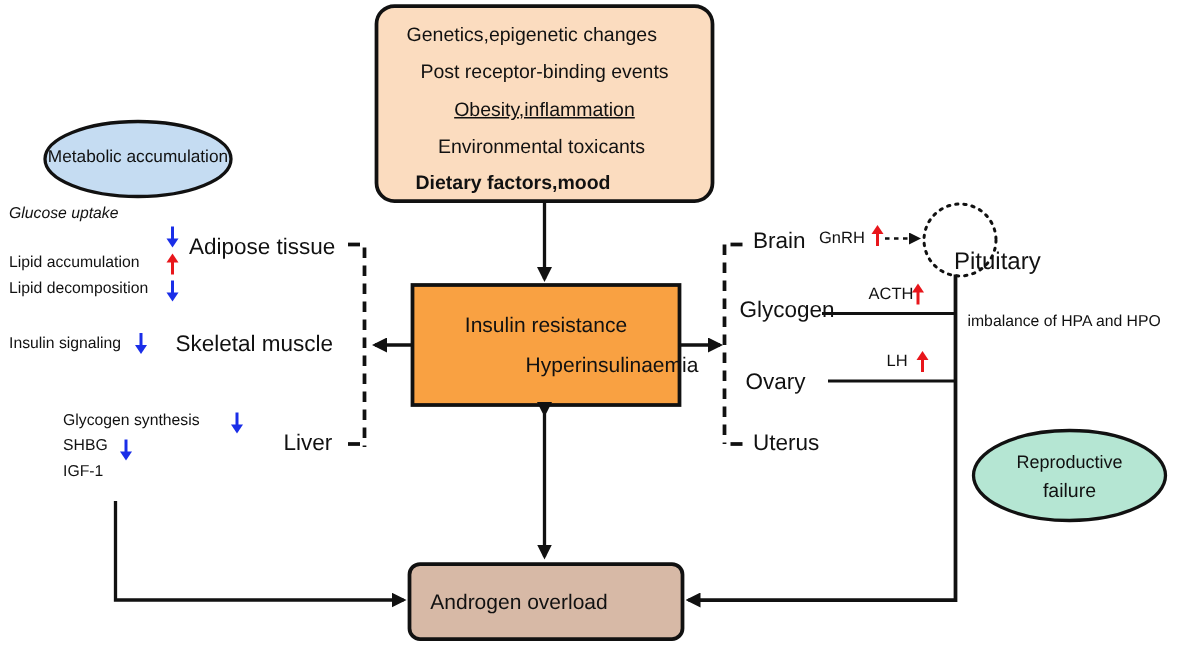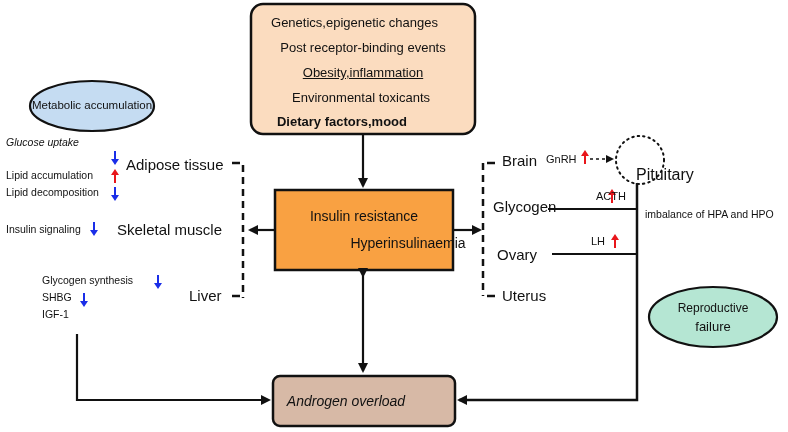--- a/index.html
+++ b/index.html
@@ -102,21 +102,21 @@
 
 <div class="t box-text" style="left:251px;width:207px;top:16px;">Genetics,epigenetic changes</div>
 <div class="t box-text" style="left:251px;width:224px;top:41px;">Post receptor-binding events</div>
 <div class="t box-text" style="left:251px;width:224px;top:66px;text-decoration:underline;">Obesity,inflammation</div>
 <div class="t box-text" style="left:251px;width:220px;top:91px;">Environmental toxicants</div>
 <div class="t box-text" style="left:251px;width:182px;top:115px;font-weight:bold;">Dietary factors,mood</div>
 
 <div class="t box-text" style="left:275px;width:178px;top:209px;font-size:14px;">Insulin resistance</div>
 <div class="t box-text" style="left:275px;width:178px;top:236px;font-size:14px;padding-left:44px;">Hyperinsulinaemia</div>
 
-<div class="t box-text" style="left:273px;width:146px;top:394px;font-size:14px;font-style:italic;">Androgen overload</div>
+<div class="t box-text" style="left:273px;width:146px;top:394px;font-size:14px;">Androgen overload</div>
 
 <div class="t box-text" style="left:30px;width:124px;top:100px;font-size:11.5px;">Metabolic accumulation</div>
 <div class="t box-text" style="left:649px;width:128px;top:302px;font-size:12px;">Reproductive</div>
 <div class="t box-text" style="left:649px;width:128px;top:320px;font-size:13px;">failure</div>
 
 <div class="t organ" style="left:126px;top:157px;">Adipose tissue</div>
 <div class="t organ" style="left:117px;top:222px;">Skeletal muscle</div>
 <div class="t organ" style="left:189px;top:288px;">Liver</div>
 
 <div class="t small" style="left:6px;top:137px;font-style:italic;">Glucose uptake</div>
@@ -126,17 +126,17 @@
 <div class="t small" style="left:42px;top:275px;">Glycogen synthesis</div>
 <div class="t small" style="left:42px;top:292px;">SHBG</div>
 <div class="t small" style="left:42px;top:309px;">IGF-1</div>
 
 <div class="t organ" style="left:502px;top:153px;">Brain</div>
 <div class="t organ" style="left:493px;top:199px;">Glycogen</div>
 <div class="t organ" style="left:497px;top:247px;">Ovary</div>
 <div class="t organ" style="left:502px;top:288px;">Uterus</div>
 
 <div class="t mid" style="left:546px;top:154px;">GnRH</div>
-<div class="t mid" style="left:596px;top:191px;text-align:center;">ACTH</div>
+<div class="t mid" style="left:579px;top:191px;text-align:center;">ACTH</div>
 <div class="t mid" style="left:591px;top:236px;">LH</div>
 <div class="t small" style="left:636px;top:155px;font-size:16px;margin-top:12px;">Pituitary</div>
 
 <div class="t small" style="left:645px;top:209px;">imbalance of HPA and HPO</div>
 
 </body></html>

